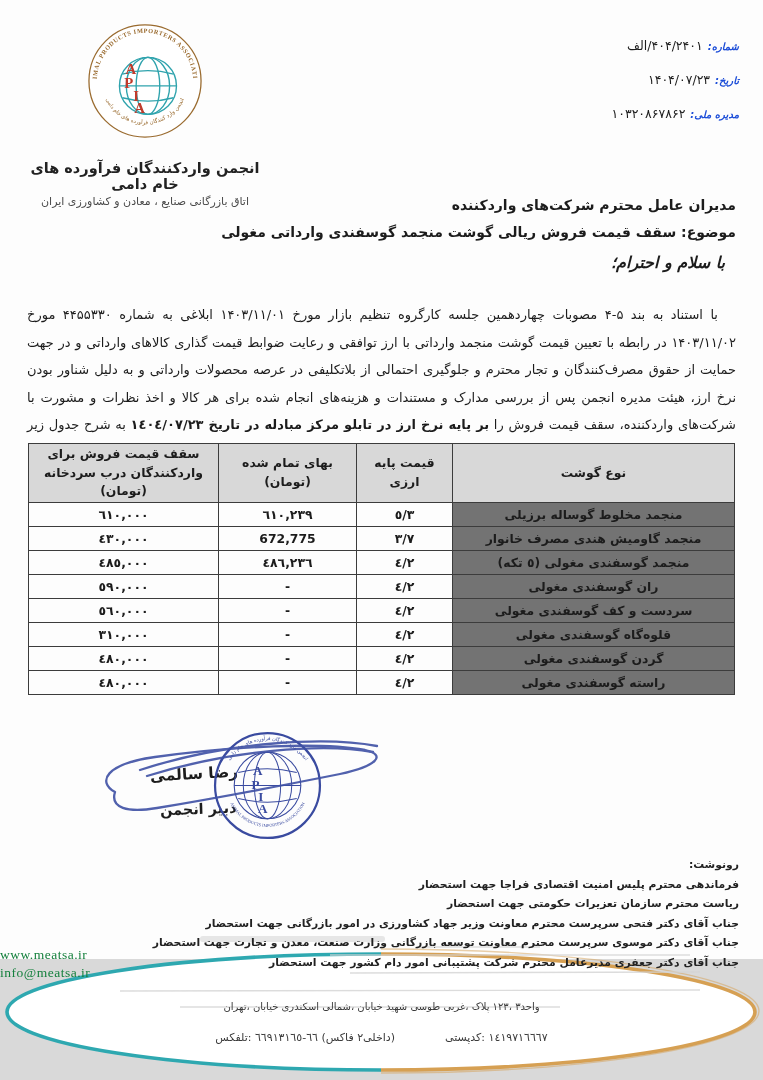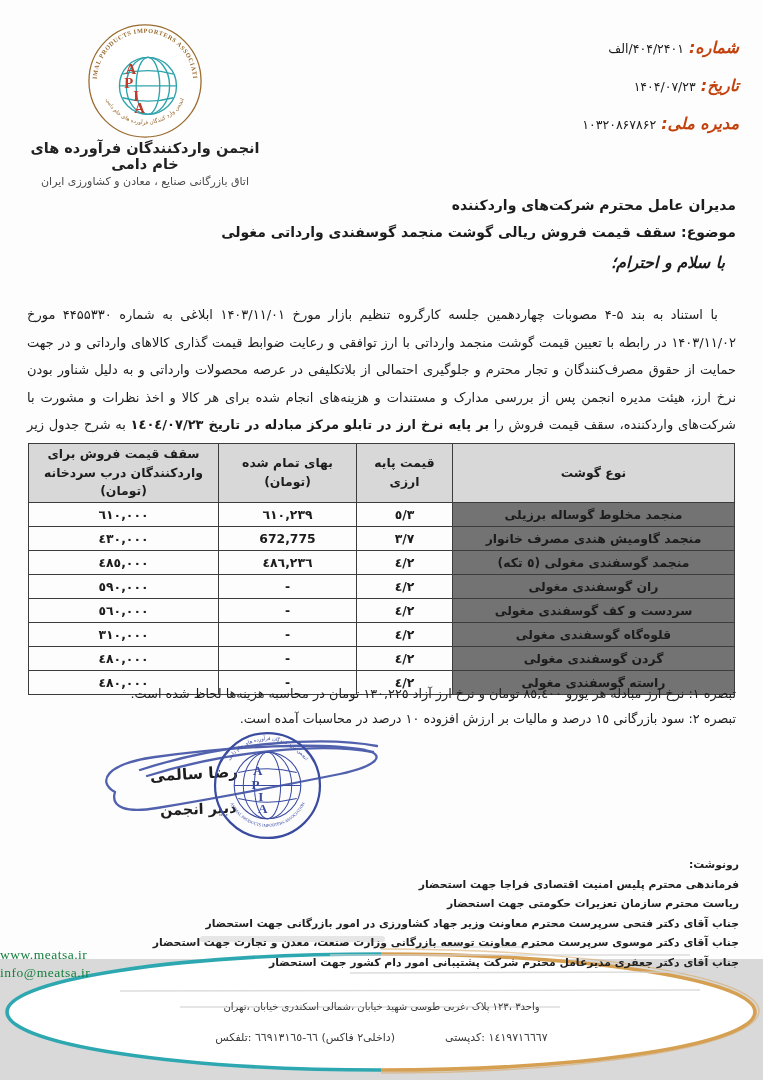--- a/index.html
+++ b/index.html
@@ -1,25 +1,25 @@
 <!DOCTYPE html>
 <html lang="fa"><head>
 <meta charset="utf-8">
 <style>
   html,body{margin:0;padding:0;background:#ffffff;}
   .page{position:relative;width:763px;height:1080px;background:#fdfdfd;overflow:hidden;
         font-family:"DejaVu Sans",sans-serif;color:#1c1c1c;direction:rtl;}
   
   .logo-wrap{position:absolute;top:22px;left:20px;width:250px;text-align:center;}
   .logo-svg{display:block;margin:0 auto;}
-  .org-name{font-size:14.5px;font-weight:bold;margin-top:0;color:#222;}
+  .org-name{font-size:14.5px;font-weight:bold;margin-top:20px;color:#222;}
   .org-sub{font-size:11px;color:#4a4a4a;margin-top:3px;}
   .meta{position:absolute;top:38px;right:24px;text-align:right;}
   .meta-row{display:flex;justify-content:flex-start;align-items:baseline;margin-bottom:19px;}
-  .meta-label{font-style:italic;font-weight:bold;font-size:16px;color:#c2410c;}
+  .meta-label{font-style:italic;font-weight:bold;font-size:10px;color:#1d4ed8;}
   .meta-value{font-size:12.5px;margin-right:5px;letter-spacing:.5px;}
   
   .addressee{position:absolute;top:197px;right:27px;font-size:14px;font-weight:bold;margin-left:34px;}
   .subject{position:absolute;top:224px;right:27px;font-size:14px;font-weight:bold;}
   .salutation{position:absolute;top:253px;right:38px;font-size:16px;font-weight:bold;font-style:italic;}
   .body-par{position:absolute;top:288px;right:27px;left:27px;font-size:13px;line-height:27.5px;
             text-align:justify;text-indent:18px;}
   
   .price-table{position:absolute;top:443px;right:28px;width:706px;border-collapse:collapse;
                font-size:12.4px;font-weight:bold;text-align:center;table-layout:fixed;}
@@ -169,24 +169,20 @@
         </tr>
         <tr>
           <td class="shade">راسته گوسفندی مغولی</td>
           <td>٤/٢</td>
           <td>-</td>
           <td>٤٨٠,٠٠٠</td>
         </tr>
       </tbody>
   </table>
 
-  <div class="notes">
-    <div>تبصره ١: نرخ ارز مبادله هر یورو ٨٥,٤٠٠ تومان و نرخ ارز آزاد ١٣٠,٢٢٥ تومان در محاسبه هزینه‌ها لحاظ شده است.</div>
-    <div>تبصره ٢: سود بازرگانی ١٥ درصد و مالیات بر ارزش افزوده ١٠ درصد در محاسبات آمده است.</div>
-  </div>
 
   <div class="sig-name">رضا سالمی</div>
   <div class="sig-title">دبیر انجمن</div>
 
   <svg class="stamp-svg" width="115" height="115" viewBox="-57 -57 114 114">
     <defs>
       <path id="stArcTop" d="M -45,0 A 45,45 0 0 1 45,0"></path>
       <path id="stArcBot" d="M -41,0 A 41,41 0 0 0 41,0"></path>
     </defs>
     <g stroke="#3a4ba0" fill="none">

